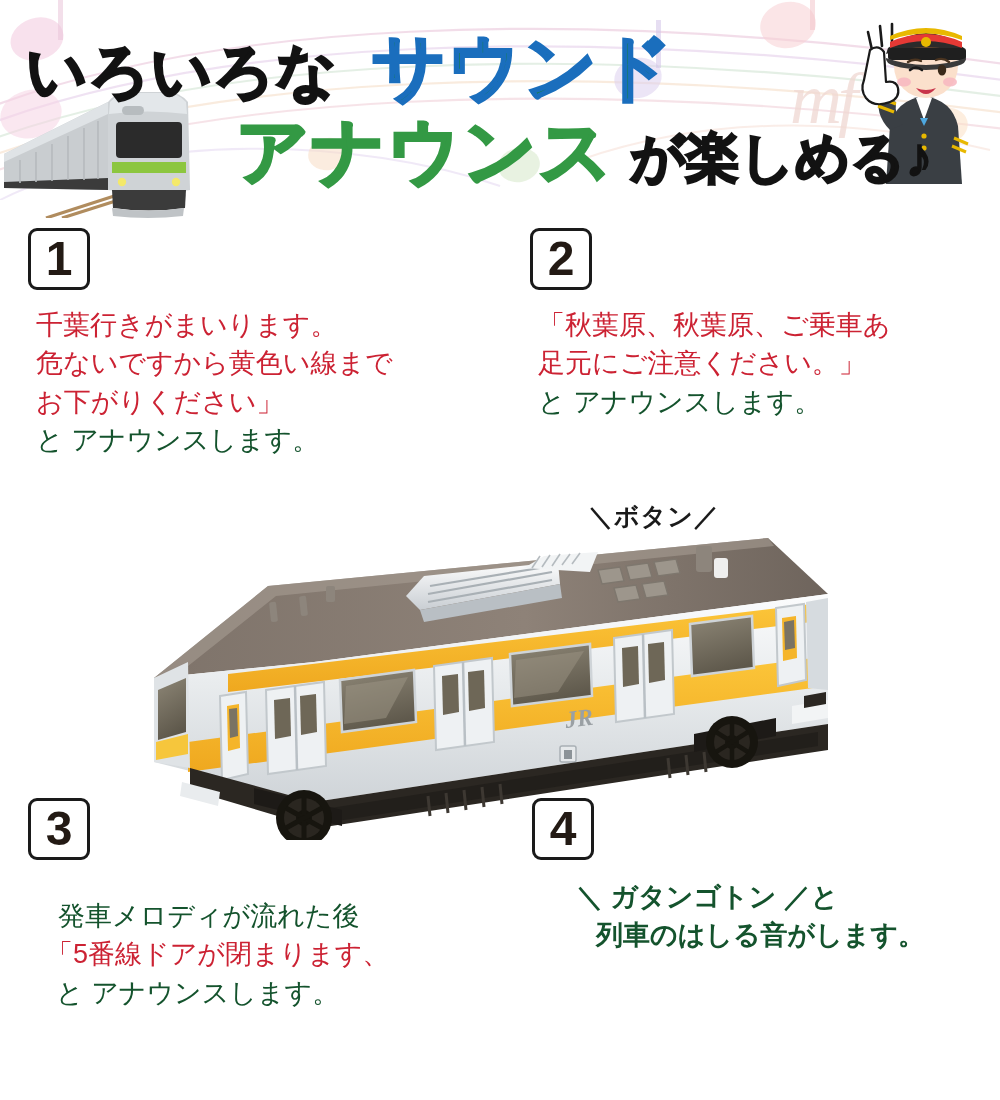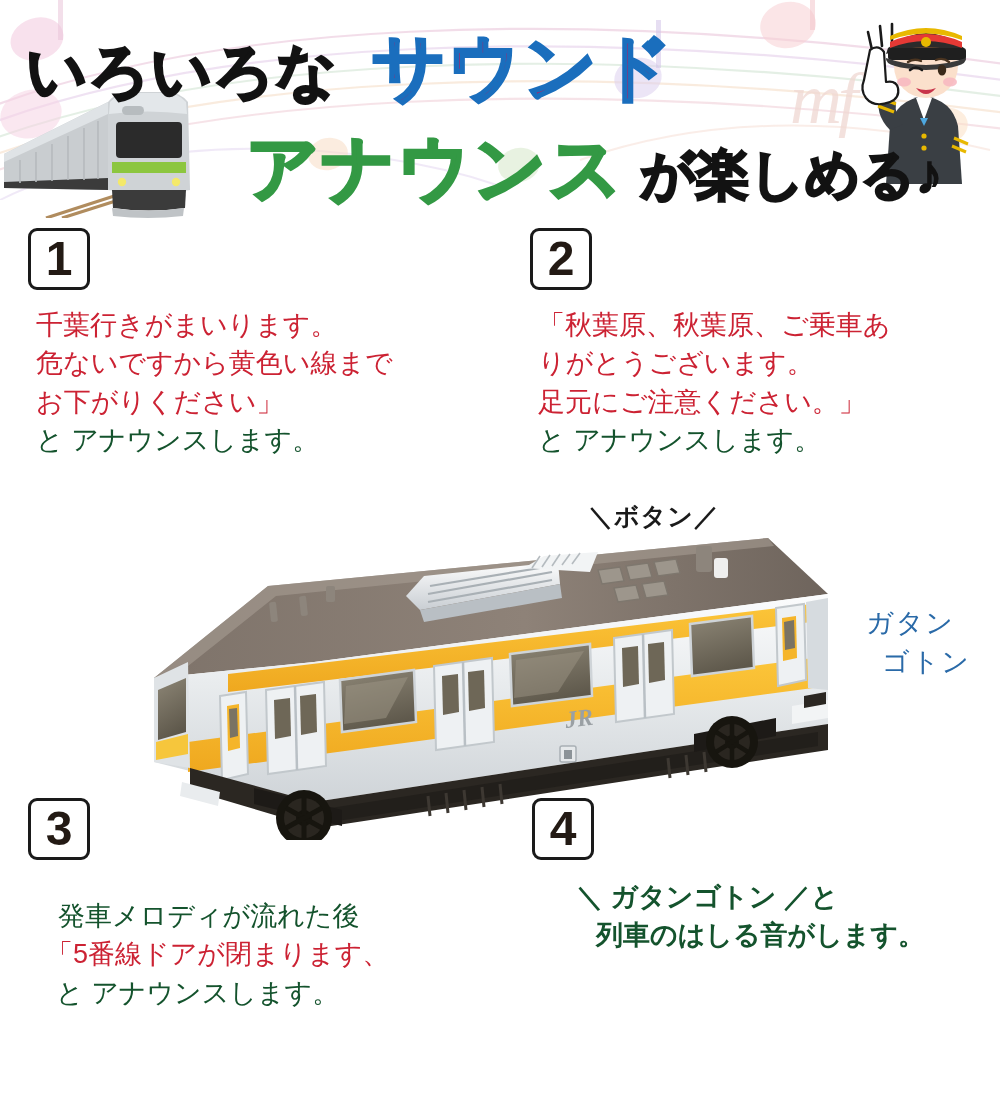--- a/index.html
+++ b/index.html
@@ -67,33 +67,32 @@
 
   
   .conductor { position: absolute; left: 846px; top: -2px; width: 156px; height: 186px; }
 
   .title-line1 {
     position: absolute; left: 26px; top: 20px;
     width: 950px; height: 82px;
     white-space: nowrap;
   }
   .title-line2 {
-    position: absolute; left: 246px; top: 104px;
+    position: absolute; left: 236px; top: 104px;
     width: 750px; height: 86px;
     white-space: nowrap;
-    margin-top: 17px;
   }
   .t-black {
     font-size: 60px; font-weight: 700; color: #121212;
     letter-spacing: 1px;
     -webkit-text-stroke: 2.5px #121212;
     font-family: "Liberation Sans", "DejaVu Sans", sans-serif;
   }
   .t-blue {
-    font-size: 72px; font-weight: 700; color: #be185d;
+    font-size: 72px; font-weight: 700; color: #15803d;
     letter-spacing: 2px;
     -webkit-text-stroke: 3px #1a6ebd;
     font-family: "Liberation Sans", "DejaVu Sans", sans-serif;
   }
   .t-green {
     font-size: 72px; font-weight: 700; color: #339944;
     letter-spacing: 2px;
     -webkit-text-stroke: 3px #339944;
     font-family: "Liberation Sans", "DejaVu Sans", sans-serif;
   }
@@ -295,21 +294,20 @@
   <div class="sec-text" style="left:36px; top:306px; width:470px;">
     <div class="red">千葉行きがまいります。</div>
     <div class="red">危ないですから黄色い線まで</div>
     <div class="red">お下がりください」</div>
     <div class="blk">と アナウンスします。</div>
   </div>
 
   <div class="num-box" style="left:530px; top:228px;">2</div>
   <div class="sec-text" style="left:538px; top:306px; width:450px;">
     <div class="red">「秋葉原、秋葉原、ご乗車あ</div>
-    <div class="red">りがとうございます。</div>
     <div class="red">足元にご注意ください。」</div>
     <div class="blk">と アナウンスします。</div>
   </div>
 
   <div class="btn-label">＼ボタン／</div>
 
   <div class="photo-wrap">
     <svg viewBox="0 0 740 330" width="740" height="330">
       <defs>
         <linearGradient id="bodyG" x1="0" y1="0" x2="0" y2="1">
@@ -456,24 +454,20 @@
         <line x1="588" y1="222" x2="620" y2="242"></line>
         <line x1="588" y1="242" x2="620" y2="222"></line>
       </g>
 
       <path d="M54,272 L92,282 L90,296 L52,286 Z" fill="#e9ecee"></path>
       <path d="M664,196 L700,190 L700,208 L664,214 Z" fill="#f2f4f5"></path>
       <path d="M676,186 L698,182 L698,194 L676,198 Z" fill="#2b2722"></path>
     </svg>
   </div>
 
-  <div class="gatan-side">
-    <span>ガタン</span>
-    <span class="l2">ゴトン</span>
-  </div>
 
   <div class="num-box" style="left:28px; top:798px;">3</div>
   <div class="sec-text" style="left:46px; top:897px; width:470px;">
     <div class="blk" style="padding-left:12px;">発車メロディが流れた後</div>
     <div class="red">「5番線ドアが閉まります、</div>
     <div class="blk" style="padding-left:10px;">と アナウンスします。</div>
   </div>
 
   <div class="num-box" style="left:532px; top:798px;">4</div>
   <div class="sec-text" style="left:576px; top:878px; width:450px;font-weight:bold;">

